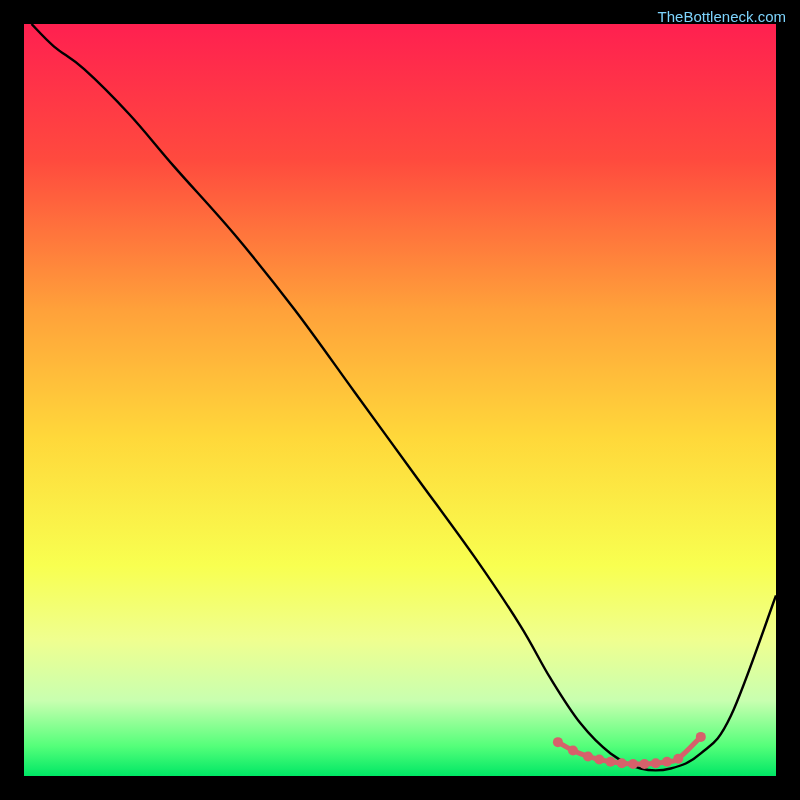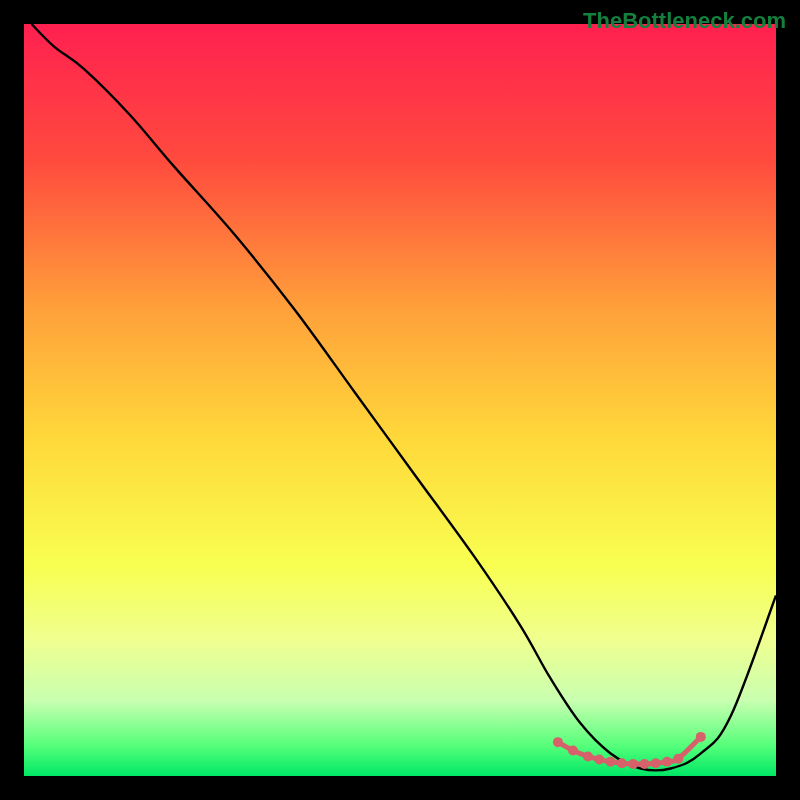--- a/index.html
+++ b/index.html
@@ -1,17 +1,17 @@
 <!DOCTYPE html>
 <html><head>
 <meta charset="utf-8">
 <style>
   * { margin: 0; padding: 0; box-sizing: border-box; }
   body { width: 800px; height: 800px; background: #000; position: relative; font-family: Arial, sans-serif; }
-  .watermark { position: absolute; top: 8px; right: 14px; color: #15803d; font-size: 22px; font-weight: 700; z-index: 10; }
+  .watermark { position: absolute; top: 8px; right: 14px; color: #7dd3fc; font-size: 15px; font-weight: 400; z-index: 10; }
   .plot-area { position: absolute; left: 24px; top: 24px; width: 752px; height: 752px; }
   svg { display: block; }
 </style>
 </head>
 <body>
 
 <div class="watermark">TheBottleneck.com</div>
 
 <div class="plot-area">
   <svg id="chart-svg" width="752" height="752" viewBox="0 0 752 752">

